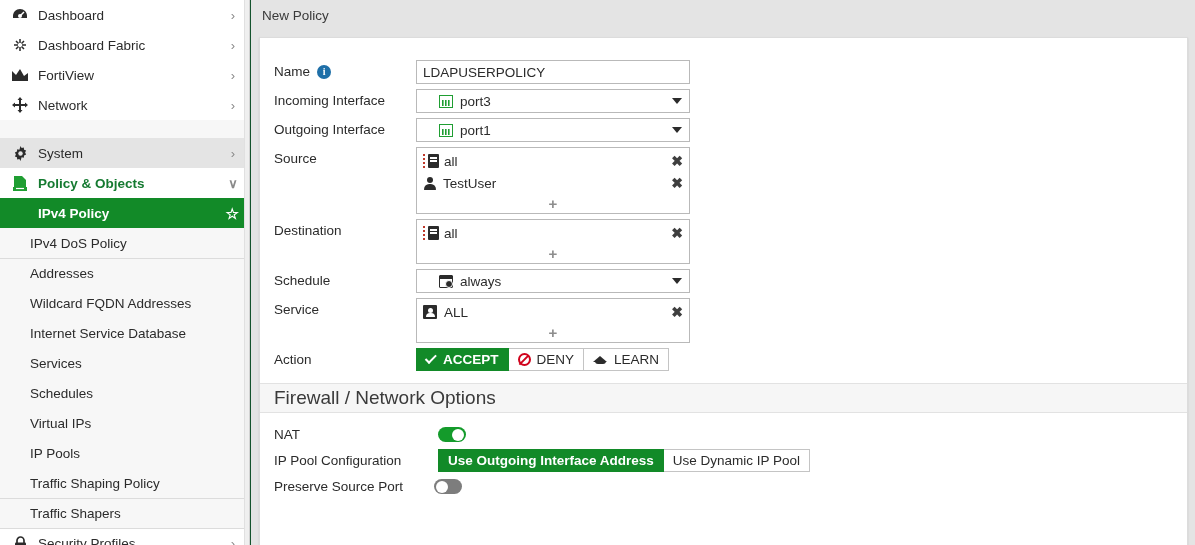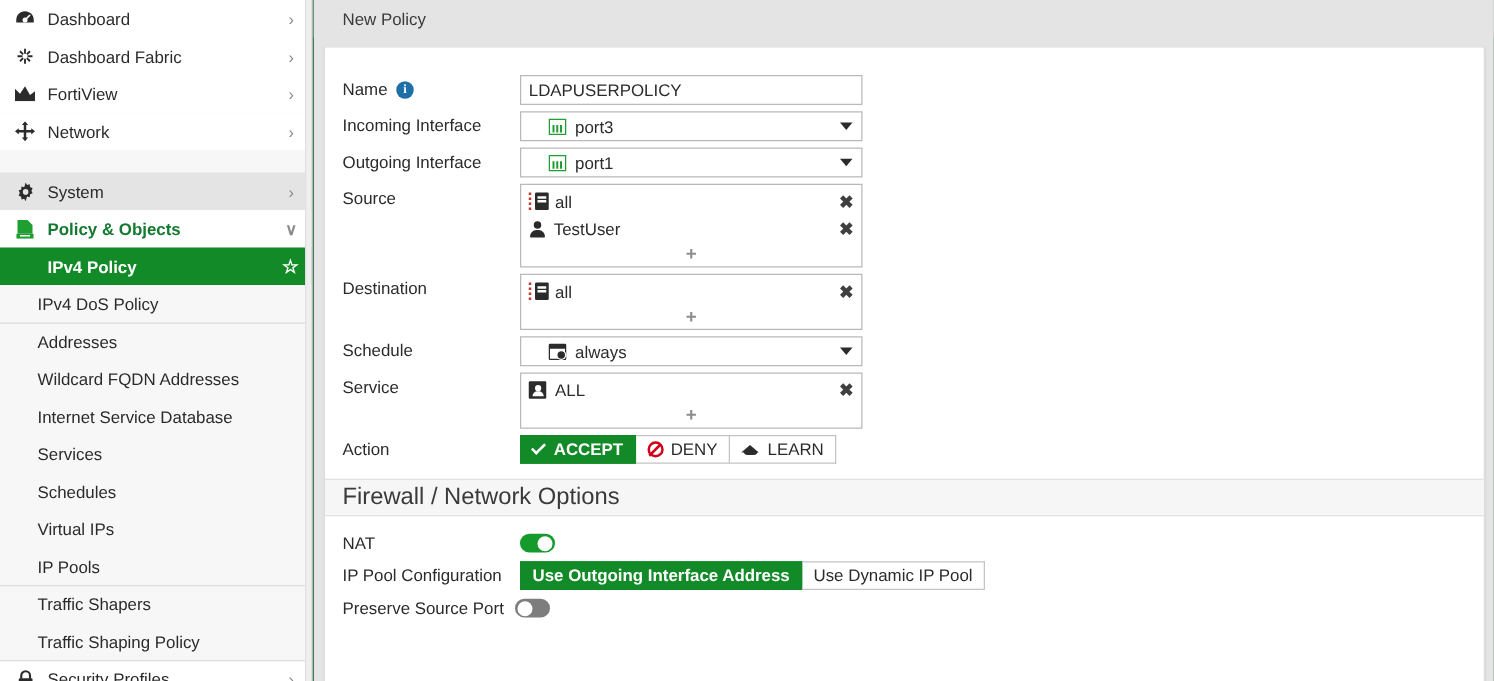--- a/index.html
+++ b/index.html
@@ -69,21 +69,21 @@
 
   
   #main {
     position: absolute; left: 251px; top: 0; right: 0; height: 545px;
     background: #e4e4e4;
   }
   #topbar {
     position: absolute; left: 0; top: 0; right: 0; height: 30px;
     background: #e4e4e4;
     display: flex; align-items: center;
-    padding-left: 23px;
+    padding-left: 11px;
     font-size: 13.5px; color: #3a3a3a;
   }
   #card {
     position: absolute; left: 8px; top: 37px; right: 7px; bottom: -4px;
     background: #ffffff;
     border: 1px solid #dcdcdc;
     border-bottom: none;
     box-shadow: 0 1px 2px rgba(0,0,0,0.10);
     overflow: hidden;
   }
@@ -278,21 +278,21 @@
     margin-top: 12px;
     height: 30px;
     background: #f6f6f6;
     border-top: 1px solid #e2e2e2;
     border-bottom: 1px solid #e2e2e2;
     display: flex; align-items: center;
     padding-left: 14px;
     font-size: 19px; color: #3a3a3a;
   }
   .sect-body { padding-top: 14px; }
-  .srow { display: flex; align-items: center; margin-bottom: 7px; padding-left: 14px; }
+  .srow { display: flex; align-items: center; margin-bottom: 7px; padding-left: 14px; gap: 22px; }
   .slabel { width: 142px; flex: 0 0 142px; font-size: 13.5px; }
   .slabel.narrow { width: auto; flex: 0 0 auto; padding-right: 9px; }
 
   .toggle {
     width: 28px; height: 15px; border-radius: 8px; position: relative;
     flex: 0 0 28px; cursor: pointer;
   }
   .toggle.on { background: #149b2b; }
   .toggle.off { background: #7d7d7d; }
   .toggle .knob {
@@ -399,25 +399,25 @@
     <div class="sub-row">
       <span class="lbl">Schedules</span>
     </div>
     <div class="sub-row">
       <span class="lbl">Virtual IPs</span>
     </div>
     <div class="sub-row">
       <span class="lbl">IP Pools</span>
     </div>
 
+    <div class="sub-row">
+      <span class="lbl">Traffic Shaping Policy</span>
+    </div>
     <div class="sub-row group-sep">
       <span class="lbl">Traffic Shapers</span>
-    </div>
-    <div class="sub-row">
-      <span class="lbl">Traffic Shaping Policy</span>
     </div>
 
     <div class="nav-row group-sep">
       <span class="ico">
         <svg width="13" height="15" viewBox="0 0 13 15">
             <path d="M3 7V4.5a3.5 3.5 0 017 0V7" stroke="#2b2b2b" stroke-width="1.7" fill="none"></path>
             <rect x="1" y="6.5" width="11" height="8" rx="1" fill="#2b2b2b"></rect>
           </svg>
       </span>
       <span class="lbl">Security Profiles</span>

